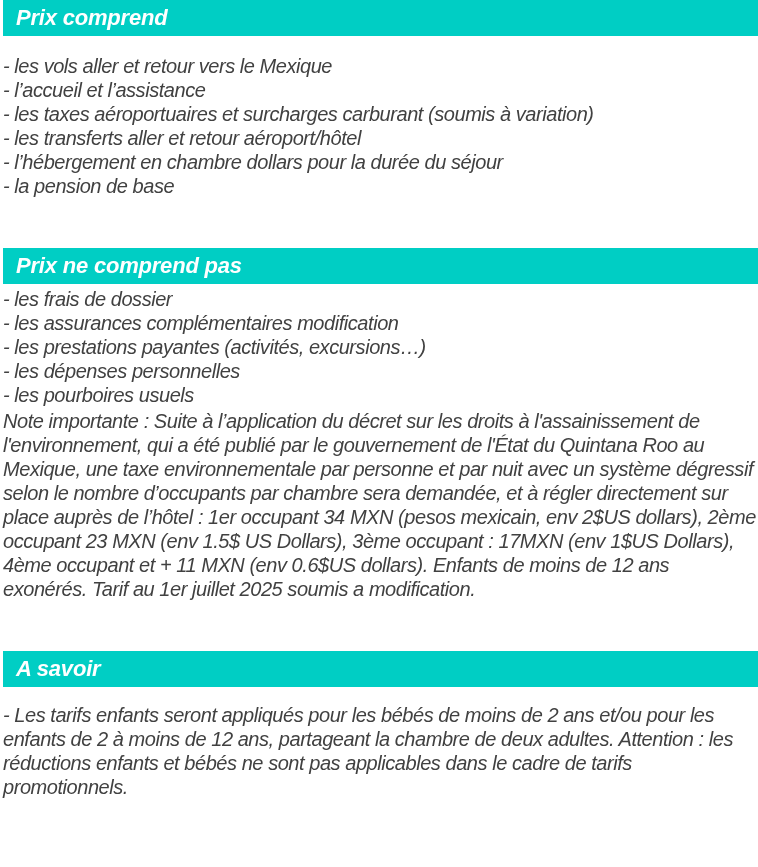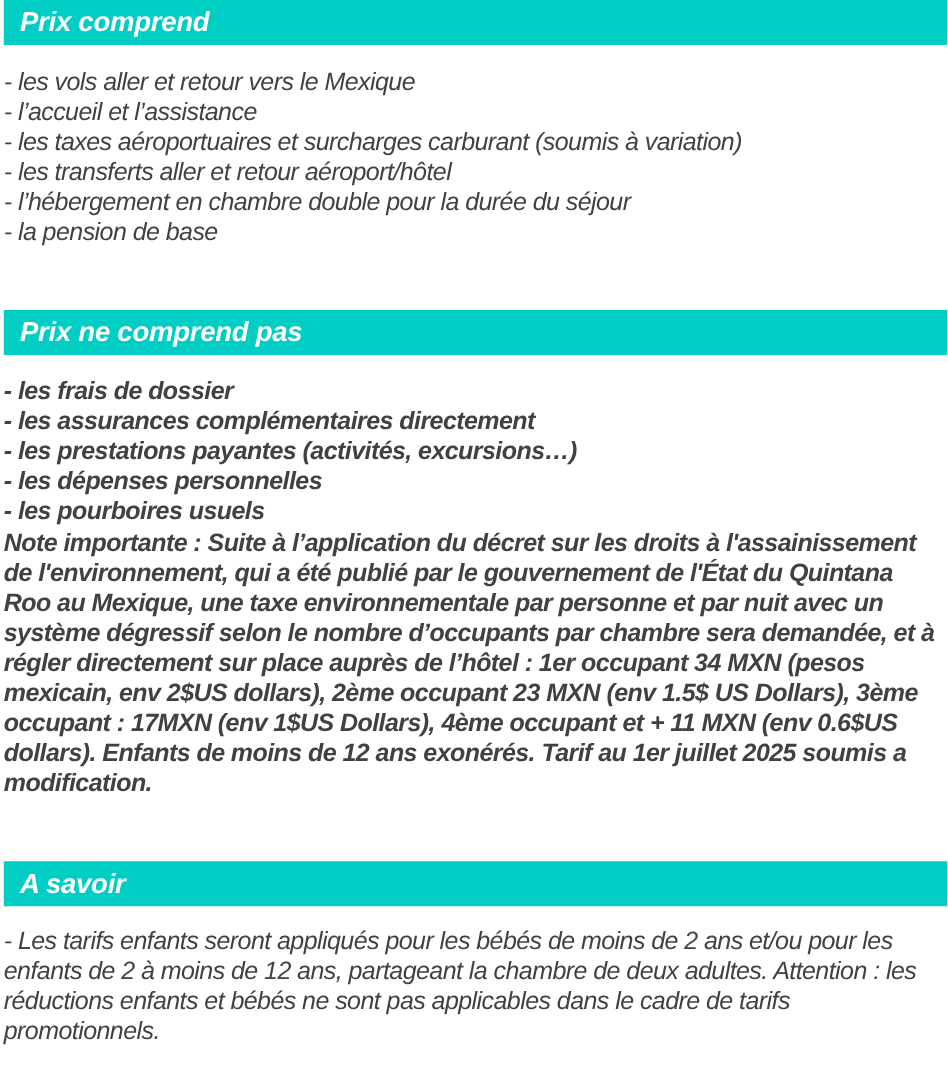--- a/index.html
+++ b/index.html
@@ -41,51 +41,51 @@
     font-size:20px;
     line-height:24px;
     letter-spacing:-0.45px;
   }
   .list{padding-top:18px;}
   .line{white-space:nowrap;}
   .para{margin:0;}
   .note{margin-top:2px;}
   .sec-gap{height:50px;}
   #section-included .list{padding-top:18px;}
-  #section-not-included .list{padding-top:17px;font-weight:bold;}
+  #section-not-included .list{padding-top:3px;}
   #section-know .content{padding-top:16px;}
 </style>
 </head>
 <body>
 
 <div class="page">
 
   <section id="section-included">
     <header class="bar">
       <h2 class="bar-title">Prix comprend</h2>
     </header>
     <div class="content list">
       <div class="line">- les vols aller et retour vers le Mexique</div>
       <div class="line">- l’accueil et l’assistance</div>
       <div class="line">- les taxes aéroportuaires et surcharges carburant (soumis à variation)</div>
       <div class="line">- les transferts aller et retour aéroport/hôtel</div>
-      <div class="line">- l’hébergement en chambre double pour la durée du séjour</div>
+      <div class="line">- l’hébergement en chambre dollars pour la durée du séjour</div>
       <div class="line">- la pension de base</div>
     </div>
   </section>
 
   <div class="sec-gap"></div>
 
   <section id="section-not-included">
     <header class="bar">
       <h2 class="bar-title">Prix ne comprend pas</h2>
     </header>
     <div class="content list">
       <div class="line">- les frais de dossier</div>
-      <div class="line">- les assurances complémentaires directement</div>
+      <div class="line">- les assurances complémentaires modification</div>
       <div class="line">- les prestations payantes (activités, excursions…)</div>
       <div class="line">- les dépenses personnelles</div>
       <div class="line">- les pourboires usuels</div>
       <p class="para note">Note importante : Suite à l’application du décret sur les droits à l'assainissement de l'environnement, qui a été publié par le gouvernement de l'État du Quintana Roo au Mexique, une taxe environnementale par personne et par nuit avec un système dégressif selon le nombre d’occupants par chambre sera demandée, et à régler directement sur place auprès de l’hôtel : 1er occupant 34 MXN (pesos mexicain, env 2$US dollars), 2ème occupant 23 MXN (env 1.5$ US Dollars), 3ème occupant : 17MXN (env 1$US Dollars), 4ème occupant et + 11 MXN (env 0.6$US dollars). Enfants de moins de 12 ans exonérés. Tarif au 1er juillet 2025 soumis a modification.</p>
     </div>
   </section>
 
   <div class="sec-gap"></div>
 
   <section id="section-know">

